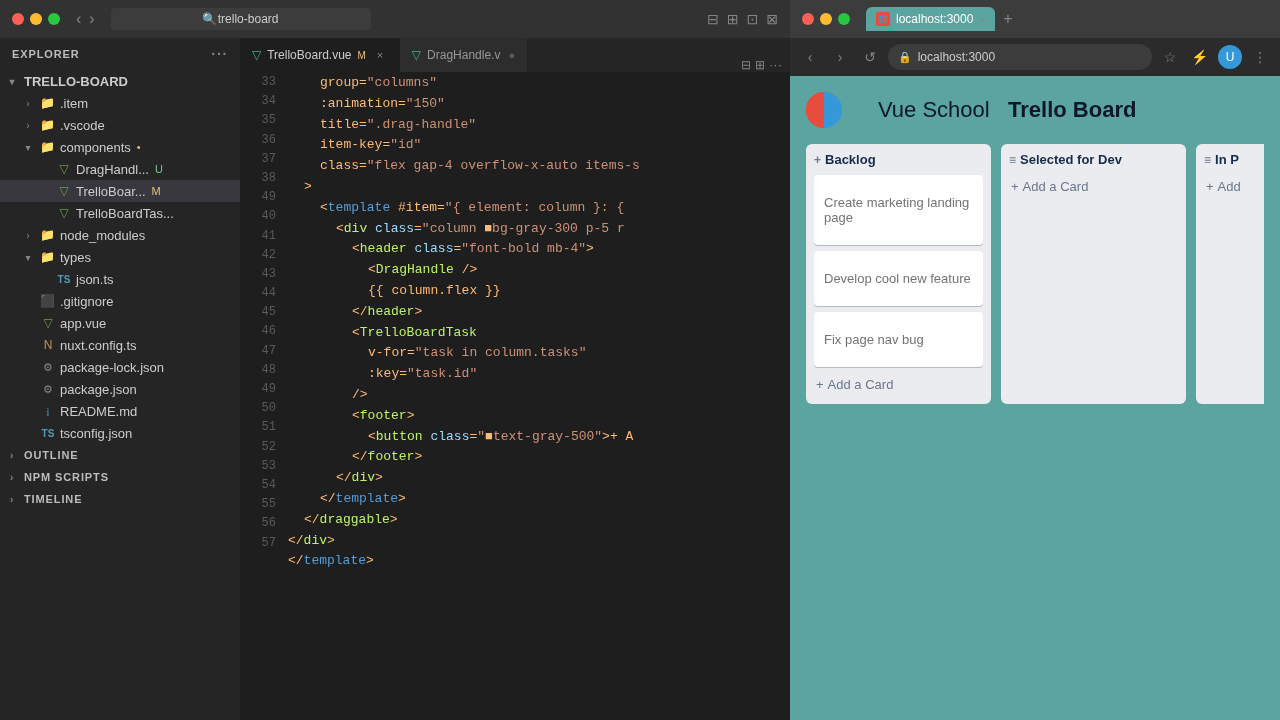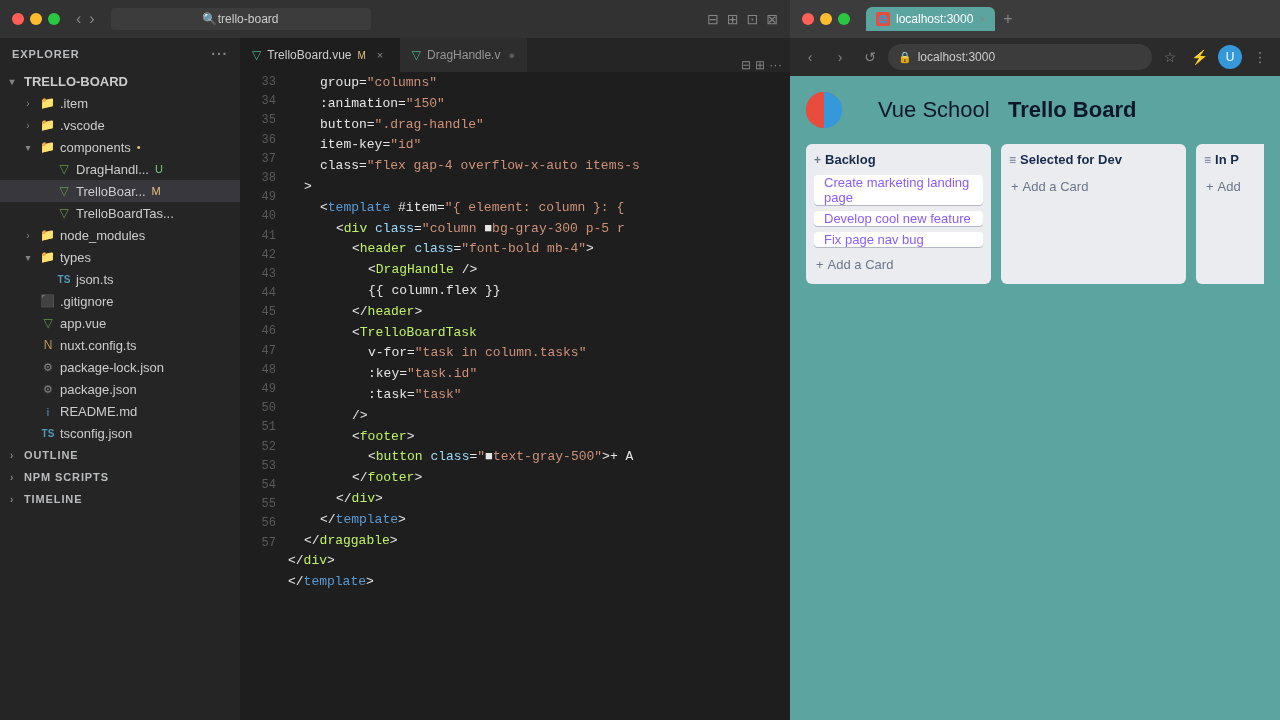--- a/index.html
+++ b/index.html
@@ -238,21 +238,21 @@
       align-items: center;
       white-space: pre;
       font-size: 13px;
     }
 
     
     .kw { color: #569cd6; }
     .str { color: #ce9178; }
     .tag { color: #bef264; }
     .attr { color: #9cdcfe; }
-    .plain { color: #e5e5e5; }
+    .plain { color: #fdba74; }
 
     
     #browser-panel {
       width: 490px;
       height: 720px;
       background: #3a7d74;
       display: flex;
       flex-direction: column;
       flex-shrink: 0;
     }
@@ -365,23 +365,23 @@
       font-weight: 600;
       color: #172b4d;
       margin-bottom: 8px;
       display: flex;
       align-items: center;
       gap: 4px;
     }
     .trello-card {
       background: white;
       border-radius: 4px;
-      padding: 0 10px;
+      padding: 20px 10px;
       font-size: 13px;
-      color: #8b5cf6;
+      color: #737373;
       margin-bottom: 6px;
       box-shadow: 0 1px 0 rgba(9,30,66,0.25);
       cursor: pointer;
     }
     .add-card-btn {
       color: #6b778c;
       font-size: 13px;
       cursor: pointer;
       padding: 4px 2px;
       display: flex;
@@ -599,34 +599,33 @@
               <div>52</div>
             <div>53</div>
               <div>54</div>
               <div>55</div>
               <div>56</div>
               <div>57</div>
           </div>
           <div class="code-lines">
             <div class="code-line"><span class="plain" style="padding-left:32px;">group=</span><span class="str">"columns"</span></div>
             <div class="code-line"><span class="plain" style="padding-left:32px;">:animation=</span><span class="str">"150"</span></div>
-            <div class="code-line"><span class="plain" style="padding-left:32px;">button=</span><span class="str">".drag-handle"</span></div>
+            <div class="code-line"><span class="plain" style="padding-left:32px;">title=</span><span class="str">".drag-handle"</span></div>
             <div class="code-line"><span class="plain" style="padding-left:32px;">item-key=</span><span class="str">"id"</span></div>
             <div class="code-line"><span class="plain" style="padding-left:32px;">class=</span><span class="str">"flex gap-4 overflow-x-auto items-s</span></div>
             <div class="code-line"><span class="plain" style="padding-left:16px;">&gt;</span></div>
             <div class="code-line"><span class="plain" style="padding-left:32px;">&lt;</span><span class="kw">template</span><span class="plain"> #item=</span><span class="str">"{ element: column }: {</span></div>
             <div class="code-line"><span class="plain" style="padding-left:48px;">&lt;</span><span class="tag">div</span><span class="plain"> </span><span class="attr">class</span><span class="plain">=</span><span class="str">"column </span><span class="plain">■</span><span class="str">bg-gray-300 p-5 r</span></div>
             <div class="code-line"><span class="plain" style="padding-left:64px;">&lt;</span><span class="tag">header</span><span class="plain"> </span><span class="attr">class</span><span class="plain">=</span><span class="str">"font-bold mb-4"</span><span class="plain">&gt;</span></div>
             <div class="code-line"><span class="plain" style="padding-left:80px;">&lt;</span><span class="tag">DragHandle</span><span class="plain"> /&gt;</span></div>
             <div class="code-line"><span class="plain" style="padding-left:80px;">{{ column.flex }}</span></div>
             <div class="code-line"><span class="plain" style="padding-left:64px;">&lt;/</span><span class="tag">header</span><span class="plain">&gt;</span></div>
             <div class="code-line"><span class="plain" style="padding-left:64px;">&lt;</span><span class="tag">TrelloBoardTask</span></div>
             <div class="code-line"><span class="plain" style="padding-left:80px;">v-for=</span><span class="str">"task in column.tasks"</span></div>
             <div class="code-line"><span class="plain" style="padding-left:80px;">:key=</span><span class="str">"task.id"</span></div>
-            <div class="code-line"><span class="plain" style="padding-left:80px;">:task=</span><span class="str">"task"</span></div>
             <div class="code-line"><span class="plain" style="padding-left:64px;">/&gt;</span></div>
             <div class="code-line"><span class="plain" style="padding-left:64px;">&lt;</span><span class="tag">footer</span><span class="plain">&gt;</span></div>
             <div class="code-line"><span class="plain" style="padding-left:80px;">&lt;</span><span class="tag">button</span><span class="plain"> </span><span class="attr">class</span><span class="plain">=</span><span class="str">"</span><span class="plain">■</span><span class="str">text-gray-500"</span><span class="plain">&gt;+ A</span></div>
             <div class="code-line"><span class="plain" style="padding-left:64px;">&lt;/</span><span class="tag">footer</span><span class="plain">&gt;</span></div>
             <div class="code-line"><span class="plain" style="padding-left:48px;">&lt;/</span><span class="tag">div</span><span class="plain">&gt;</span></div>
             <div class="code-line"><span class="plain" style="padding-left:32px;">&lt;/</span><span class="kw">template</span><span class="plain">&gt;</span></div>
             <div class="code-line"><span class="plain" style="padding-left:16px;">&lt;/</span><span class="tag">draggable</span><span class="plain">&gt;</span></div>
             <div class="code-line"><span class="plain">&lt;/</span><span class="tag">div</span><span class="plain">&gt;</span></div>
             <div class="code-line"><span class="plain">&lt;/</span><span class="kw">template</span><span class="plain">&gt;</span></div>
           </div>

